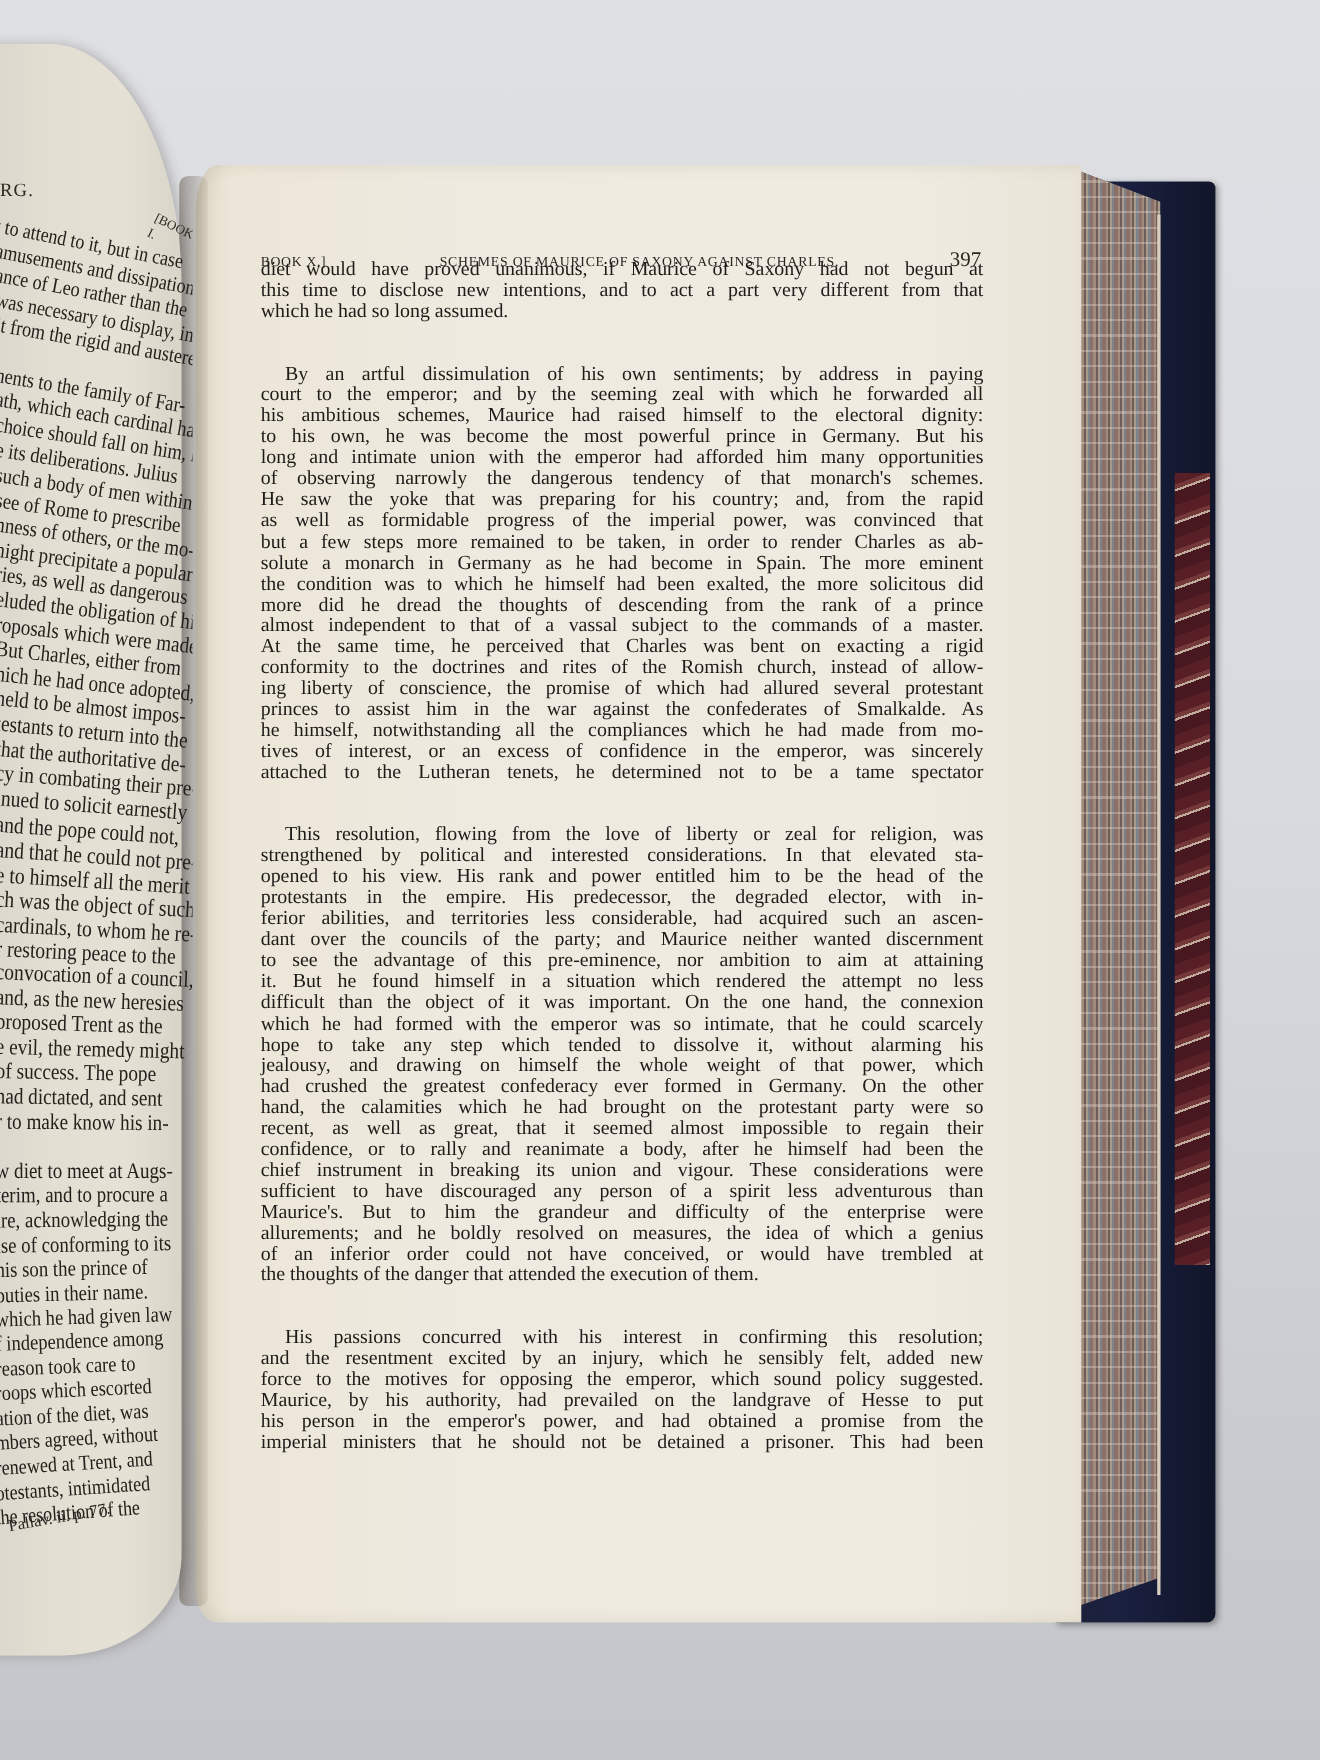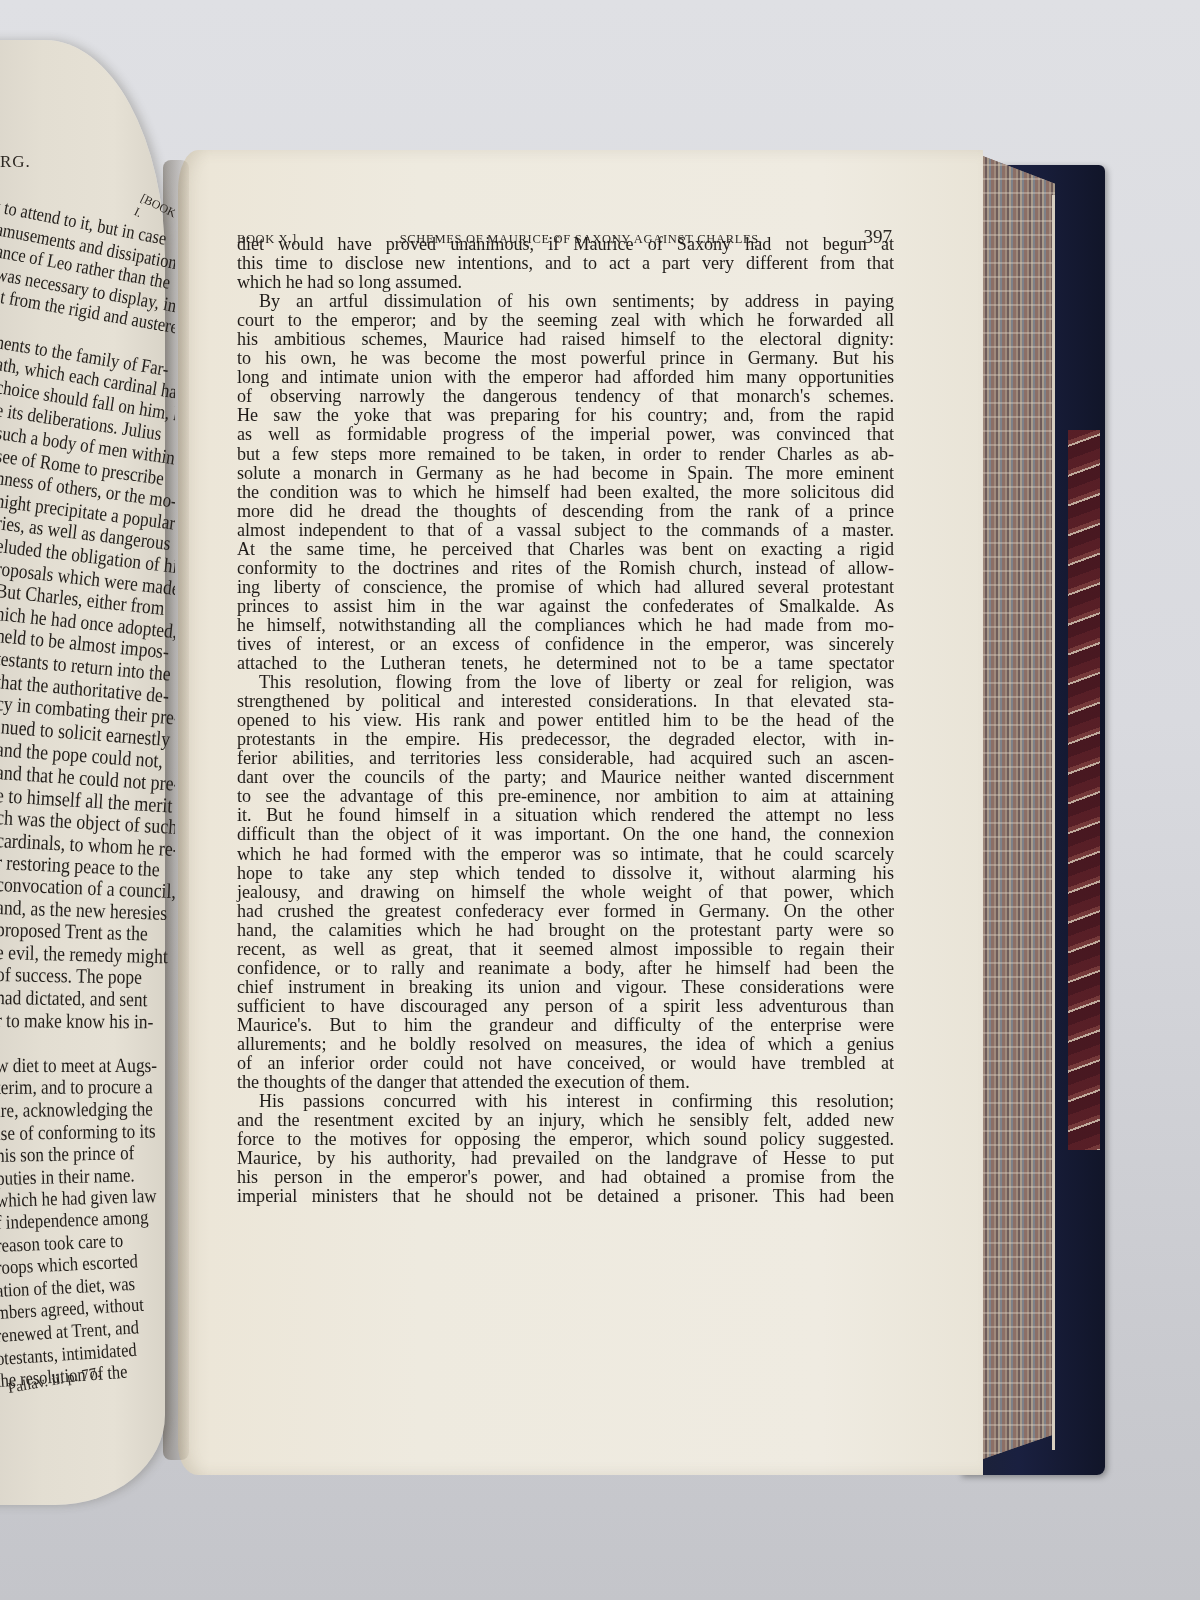--- a/index.html
+++ b/index.html
@@ -59,38 +59,38 @@
     .rh-title { font-size: 12.5px; letter-spacing: 0.7px; flex: 1; text-align: center; padding-right: 28px; }
     .rh-page { font-size: 19px; }
 
     .body-text {
       position: absolute; left: 237px; top: 235px; width: 657px;
       color: #1f1b18; font-size: 18.1px; line-height: 19.05px;
       text-align: justify; font-family: "Liberation Serif", "DejaVu Serif", serif;
     }
     .body-text .line { display: block; height: 19.05px; white-space: nowrap; text-align: justify; text-align-last: justify; }
     .body-text .line.last { text-align-last: left; }
-    .body-text .line.indent { padding-left: 22px; }
+    .body-text .line.indent { padding-left: 22px; margin-top: 38px; }
 
     
     .page-left {
       position: absolute; left: -40px; top: 40px; width: 205px; height: 1465px;
       background: linear-gradient(90deg, #d7d2c7 0%, #e3ded2 40%, #e6e1d5 75%, #d9d4c8 100%);
       border-radius: 0 120px 110px 0 / 0 220px 90px 0;
       box-shadow: 4px 0 10px rgba(60,55,45,0.25);
     }
     .left-text {
       position: absolute; left: 0; top: 0; width: 175px; height: 1460px;
       color: #24201c; font-family: "Liberation Serif", "DejaVu Serif", serif; overflow: hidden;
     }
     .left-text .ll {
       position: absolute; left: 0; white-space: nowrap;
       transform-origin: left center;
     }
-    .left-head { position: absolute; left: 0; top: 152px; font-size: 17px; letter-spacing: 1px; color: #2c2722; }
+    .left-head { position: absolute; left: 0; top: 163px; font-size: 17px; letter-spacing: 1px; color: #2c2722; }
     .left-book { position: absolute; left: 136px; top: 198px; font-size: 12px; transform: rotate(26deg); color: #2c2722; }
     .left-footnote { position: absolute; left: 8px; top: 1380px; font-size: 15px; transform: rotate(-10deg); transform-origin: left; color: #2c2722; }
   </style>
 </head>
 <body>
 
 <div class="scene">
 
   <div class="cover"></div>
   <div class="cover-marble"></div>

